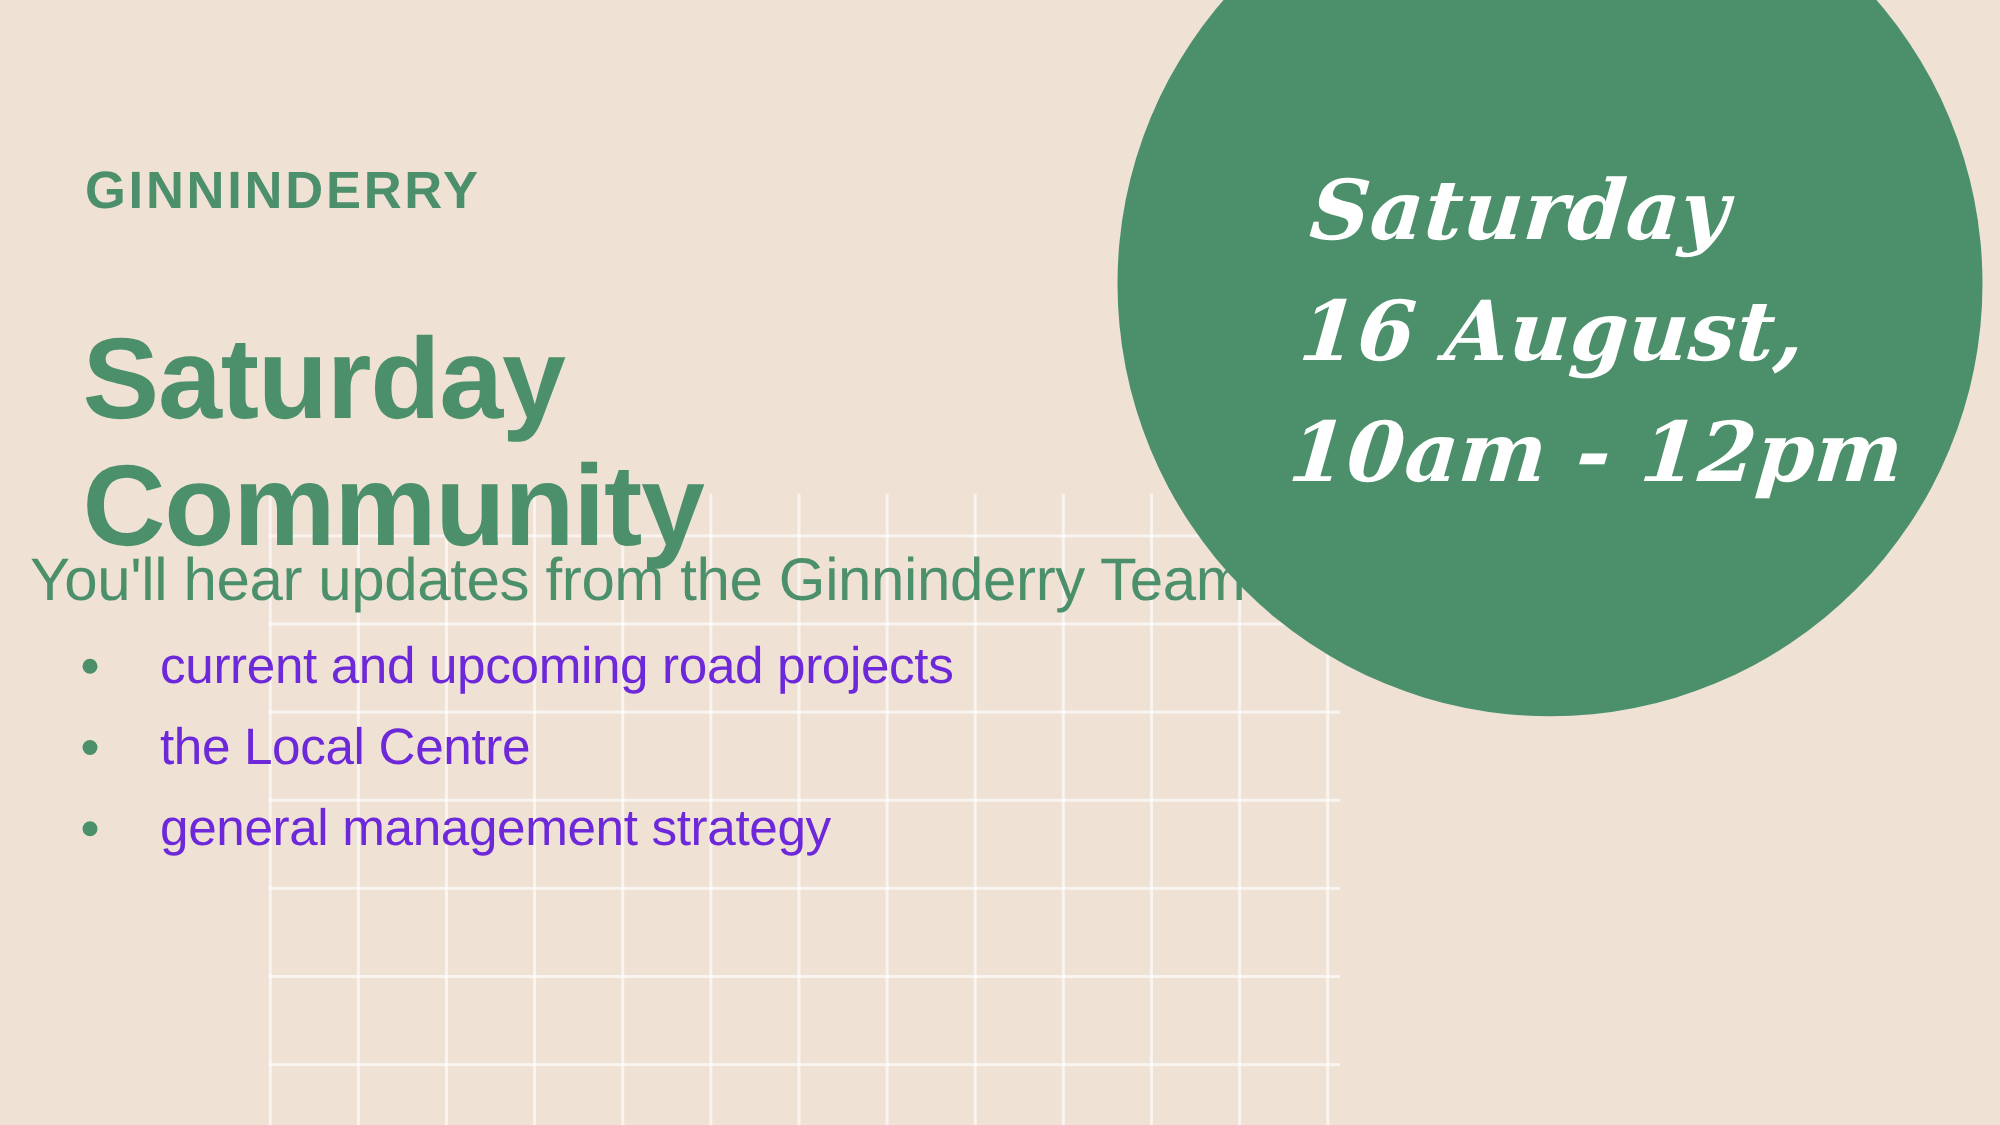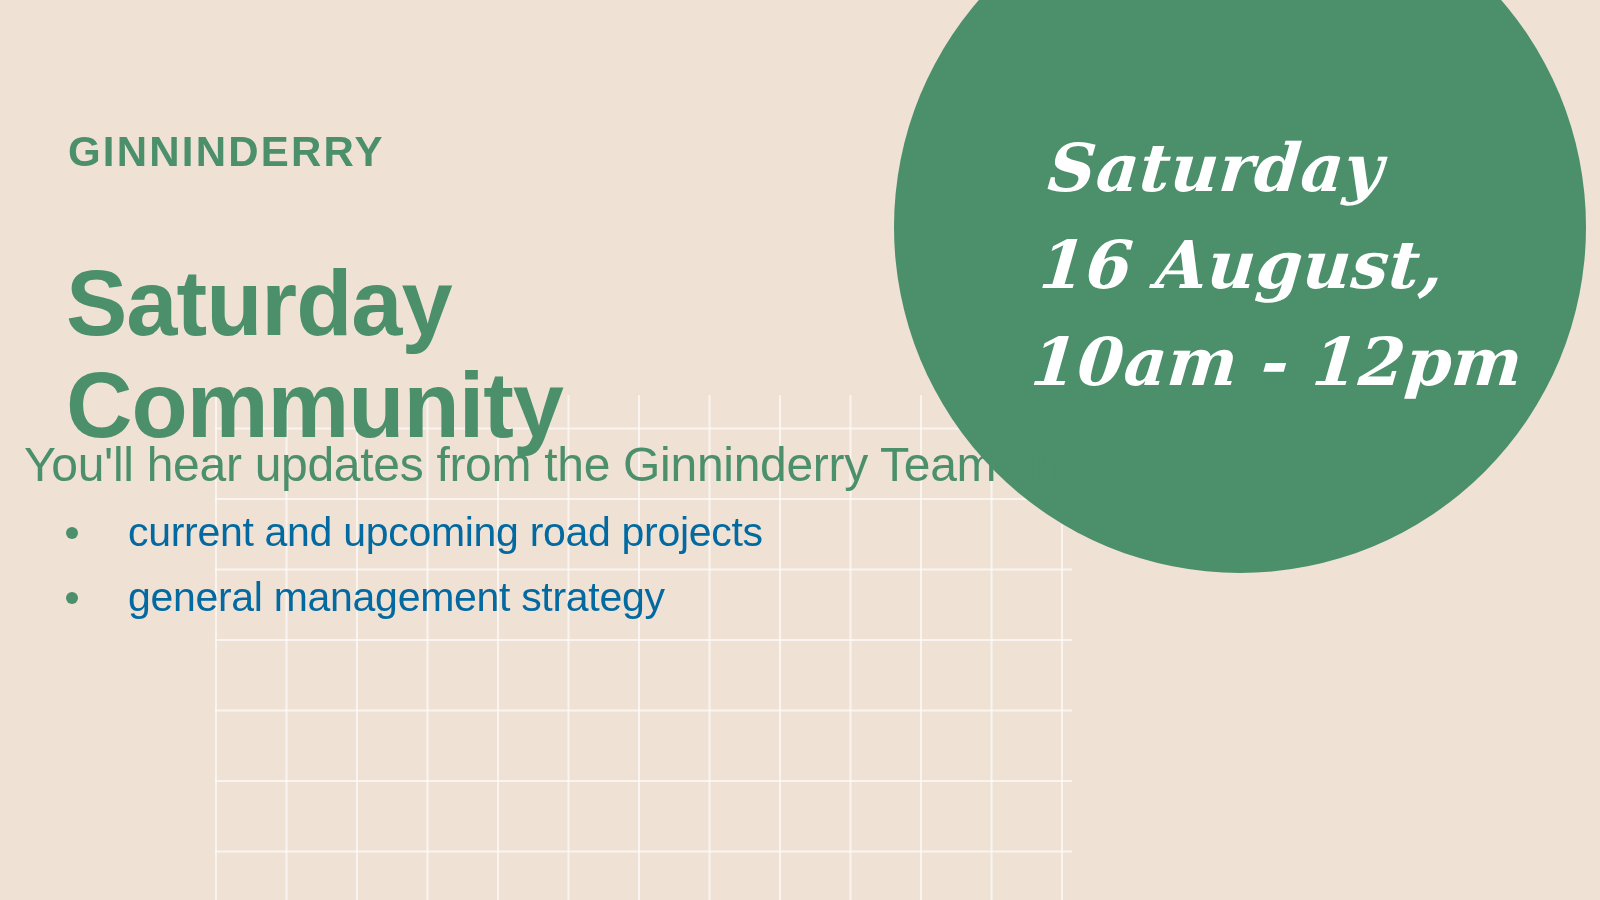--- a/index.html
+++ b/index.html
@@ -108,21 +108,21 @@
     left: 24px;
     top: 500px;
     margin: 0;
     padding: 0;
     list-style: none;
     width: 1000px;
   }
   .bullet-item {
     position: relative;
     padding-left: 104px;
-    color: #0369a1;
+    color: #6d28d9;
     font-size: 41px;
     font-weight: 400;
     line-height: 65px;
     letter-spacing: -0.3px;
     white-space: nowrap;
   }
   .bullet-dot {
     position: absolute;
     left: 42px;
     top: 27px;
@@ -156,17 +156,21 @@
 
   <div class="intro">You'll hear updates from the Ginninderry Team on:</div>
 
   <ul class="bullet-list">
     <li class="bullet-item">
       <span class="bullet-dot"></span>
       <span>current and upcoming road projects</span>
     </li>
     <li class="bullet-item">
       <span class="bullet-dot"></span>
+      <span>the Local Centre</span>
+    </li>
+    <li class="bullet-item">
+      <span class="bullet-dot"></span>
       <span>general management strategy</span>
     </li>
   </ul>
 
 </div>
 
 </body></html>

